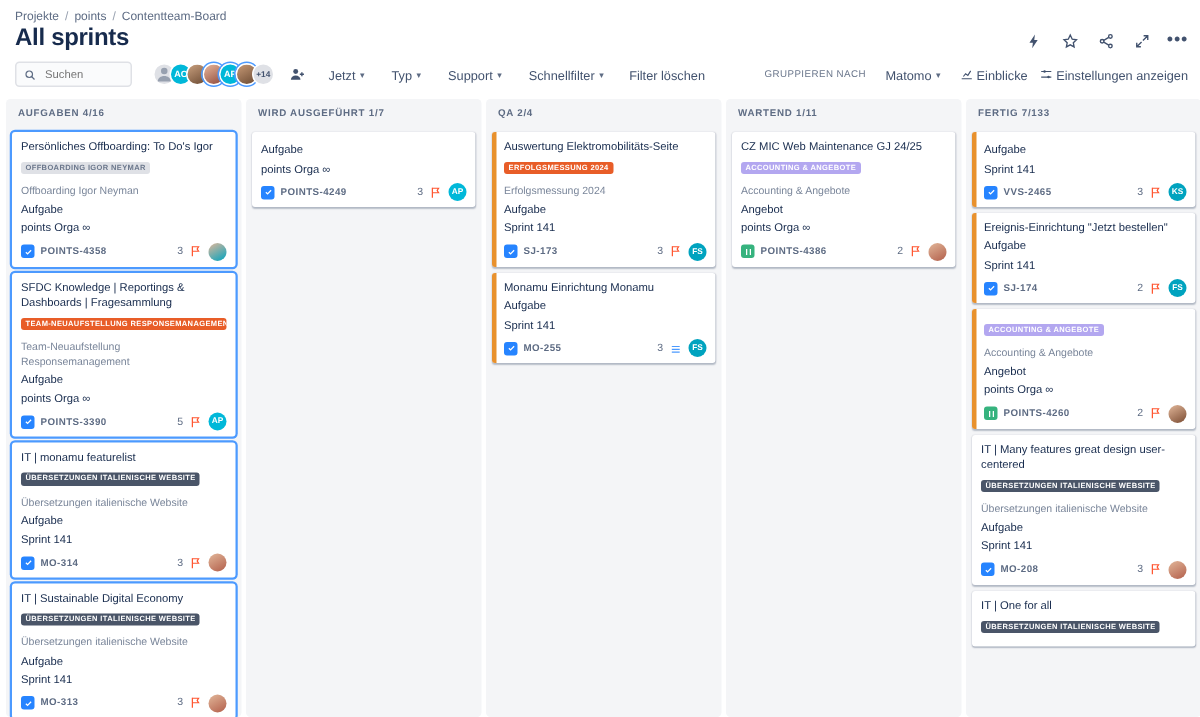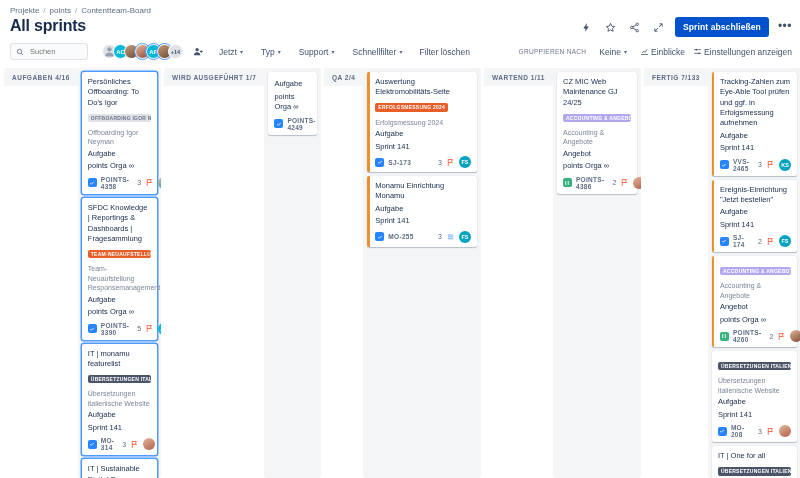--- a/index.html
+++ b/index.html
@@ -17,21 +17,21 @@
   .breadcrumb {
     display: flex; align-items: center; gap: 4px;
     font-size: 8px; color: #5e6c84;
     padding: 6px 10px 1px 10px;
   }
   .breadcrumb a { color: #5e6c84; text-decoration: none; }
   .breadcrumb .sep { color: #97a0af; }
 
   
   .titlerow {
-    display: flex; align-items: flex-start;
+    display: flex; align-items: flex-end;
     padding: 1px 8px 4px 10px;
   }
   .page-title { font-size: 16px; font-weight: 600; letter-spacing: -.2px; color: #172b4d; }
   .titlerow .spacer { flex: 1; }
   .hdr-actions { display: flex; align-items: center; gap: 9px; }
   .hdr-icon {
     width: 15px; height: 15px; display: flex; align-items: center; justify-content: center;
     color: #42526e; cursor: pointer;
   }
   .hdr-icon svg { width: 11px; height: 11px; display: block; }
@@ -84,21 +84,21 @@
   }
   .caret { font-size: 6px; color: #5e6c84; }
   .tb-plain { font-size: 8.5px; color: #42526e; cursor: pointer; padding: 3px 4px; white-space: nowrap;}
   .toolbar .grow { flex: 1; }
   .grouplabel { font-size: 6.5px; color: #6b778c; letter-spacing: .3px; text-transform: uppercase; }
   .tb-icon-btn { display: flex; align-items: center; gap: 2px; font-size: 8.5px; color: #42526e; cursor: pointer; white-space: nowrap; }
   .tb-icon-btn svg { width: 9px; height: 9px; flex: none; }
 
   
   .board { display: flex; gap: 3px; padding: 0 4px; flex: 1; min-height: 0; }
-  .column { width: 157px; flex: none; display: flex; flex-direction: row; min-height: 0; }
+  .column { width: 157px; flex: none; display: flex; flex-direction: column; min-height: 0; }
   .col-head {
     background: #f4f5f7; height: 18px; display: flex; align-items: center;
     padding: 0 8px; border-radius: 3px 3px 0 0;
   }
   .col-title { font-size: 6.5px; font-weight: 600; color: #5e6c84; letter-spacing: .5px; text-transform: uppercase; }
   .col-body {
     background: #f4f5f7; flex: 1; min-height: 0;
     padding: 4px 4px 0 4px; display: flex; flex-direction: column; gap: 4px;
     overflow: hidden; border-radius: 0 0 3px 3px;
   }
@@ -173,21 +173,20 @@
             <circle cx="6" cy="12" r="2.6"></circle>
             <circle cx="18" cy="19" r="2.6"></circle>
             <path d="M8.4 10.7l7.2-4.2M8.4 13.3l7.2 4.2"></path>
           </svg>
       </div>
       <div class="hdr-icon">
         <svg viewBox="0 0 24 24" fill="none" stroke="currentColor" stroke-width="2">
             <path d="M14 4h6v6M20 4l-7 7M10 20H4v-6M4 20l7-7"></path>
           </svg>
       </div>
-      <button class="btn-primary">Sprint abschließen</button>
       <div class="dots">•••</div>
     </div>
   </div>
 
   <div class="toolbar">
     <div class="search">
       <svg viewBox="0 0 24 24" fill="none" stroke="currentColor" stroke-width="2.4">
           <circle cx="10.5" cy="10.5" r="6.5"></circle>
           <path d="M15.5 15.5L21 21"></path>
         </svg>
@@ -235,21 +234,21 @@
     <div class="tb-btn">
       <span>Schnellfilter</span>
       <span class="caret">▾</span>
     </div>
     <div class="tb-plain">Filter löschen</div>
 
     <div class="grow"></div>
 
     <div class="grouplabel">Gruppieren nach</div>
     <div class="tb-btn">
-      <span>Keine</span>
+      <span>Matomo</span>
       <span class="caret">▾</span>
     </div>
     <div class="tb-icon-btn">
       <svg viewBox="0 0 24 24" fill="none" stroke="currentColor" stroke-width="2">
           <path d="M3 20h18M6 16l4-5 4 3 5-8"></path>
         </svg>
       <span>Einblicke</span>
     </div>
     <div class="tb-icon-btn">
       <svg viewBox="0 0 24 24" fill="none" stroke="currentColor" stroke-width="2">
@@ -433,21 +432,20 @@
               <span class="c-av" style="background: linear-gradient(150deg, rgb(226, 183, 154), rgb(178, 94, 74));"></span>
             </div></div>
         </div>
       </div>
       <div class="column">
         <div class="col-head">
           <div class="col-title">FERTIG 7/133</div>
         </div>
         <div class="col-body">
           <div class="card bar" style="--bar: #e8912d;">
-            <div class="c-title">Tracking-Zahlen zum Eye-Able Tool prüfen und ggf. in Erfolgsmessung aufnehmen</div>
             <div class="c-meta">Aufgabe</div>
             <div class="c-meta">Sprint 141</div>
             <div class="c-foot">
               <span class="c-type" style="background: rgb(38, 132, 255);">
                 <svg viewBox="0 0 24 24" fill="none" stroke="#fff" stroke-width="3.4">
                   <path d="M5 12.5l4.5 4.5L19 7.5"></path>
                 </svg>
               </span>
               <span class="c-key">VVS-2465</span>
               <span class="sp"></span>
@@ -493,21 +491,21 @@
               <span class="sp"></span>
               <span class="c-pts">2</span>
               <span class="c-flag">
                 <svg viewBox="0 0 24 24" fill="none" stroke="currentColor" stroke-width="2.2">
                   <path d="M6 3v18"></path>
                   <path d="M6 4h11l-2.5 4 2.5 4H6"></path>
                 </svg>
               </span>
               <span class="c-av" style="background: linear-gradient(150deg, rgb(226, 183, 154), rgb(122, 75, 50));"></span>
             </div></div>
-          <div class="card"><div class="c-label" style="background: rgb(74, 85, 104); color: rgb(255, 255, 255);">ÜBERSETZUNGEN ITALIENISCHE WEBSITE</div><div class="c-sub">Übersetzungen italienische Website</div><div class="c-meta">Aufgabe</div><div class="c-meta">Sprint 141</div><div class="c-foot">
+          <div class="card"><div class="c-title">IT | Many features great design user-centered</div><div class="c-label" style="background: rgb(74, 85, 104); color: rgb(255, 255, 255);">ÜBERSETZUNGEN ITALIENISCHE WEBSITE</div><div class="c-sub">Übersetzungen italienische Website</div><div class="c-meta">Aufgabe</div><div class="c-meta">Sprint 141</div><div class="c-foot">
               <span class="c-type" style="background: rgb(38, 132, 255);">
                 <svg viewBox="0 0 24 24" fill="none" stroke="#fff" stroke-width="3.4">
                   <path d="M5 12.5l4.5 4.5L19 7.5"></path>
                 </svg>
               </span>
               <span class="c-key">MO-208</span>
               <span class="sp"></span>
               <span class="c-pts">3</span>
               <span class="c-flag">
                 <svg viewBox="0 0 24 24" fill="none" stroke="currentColor" stroke-width="2.2">

